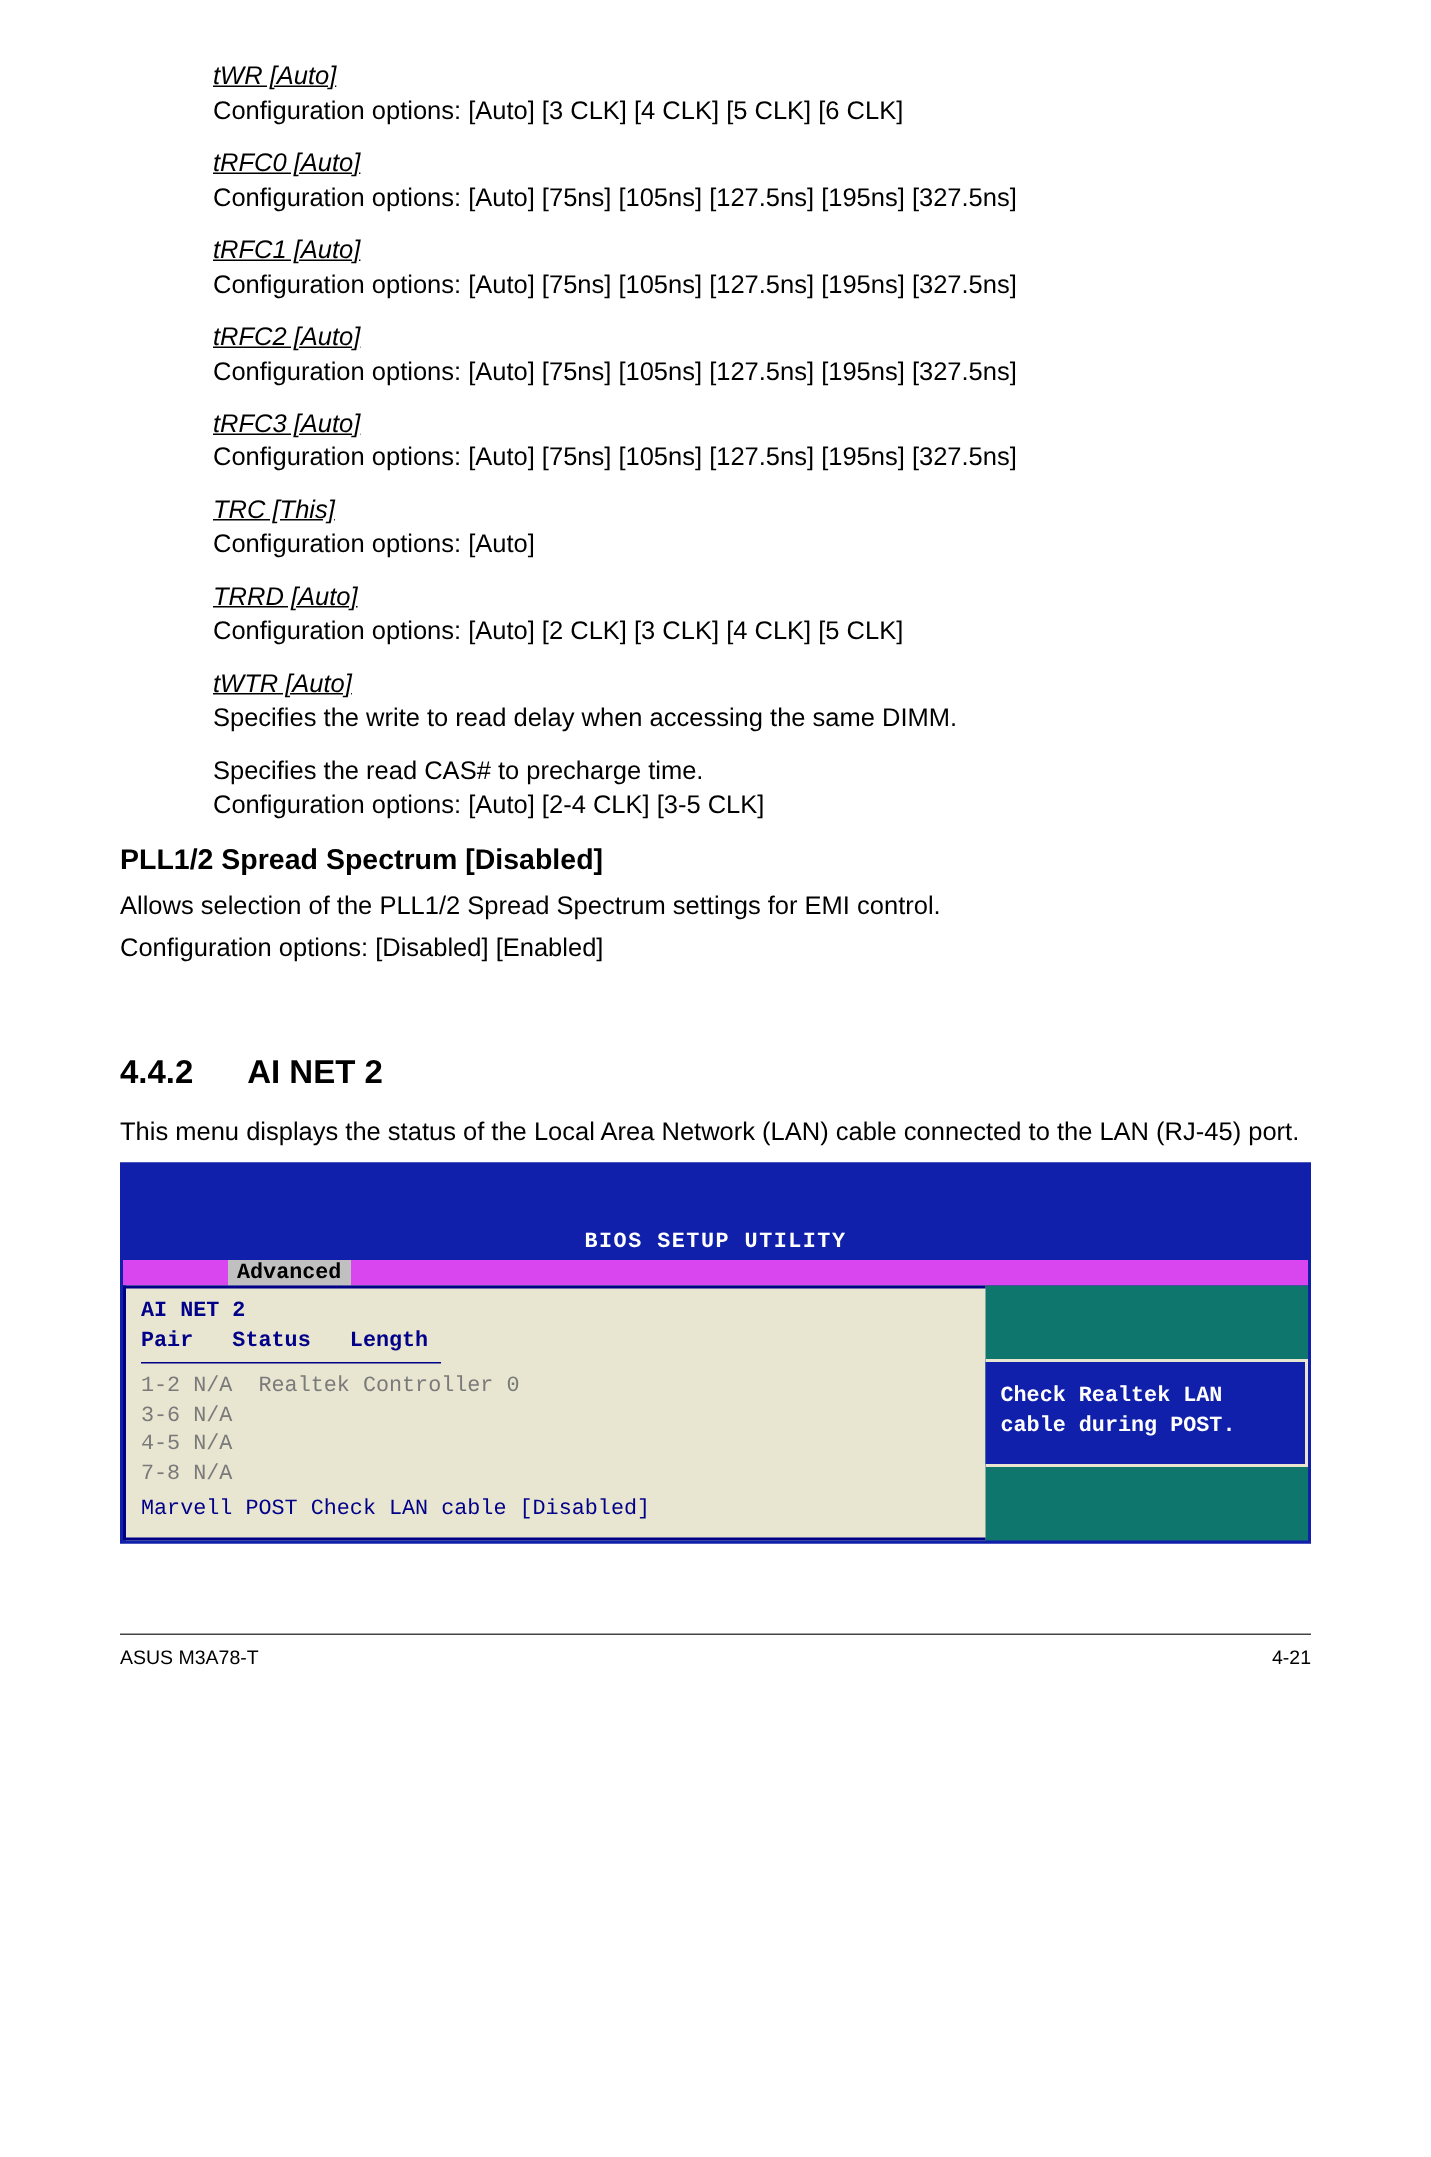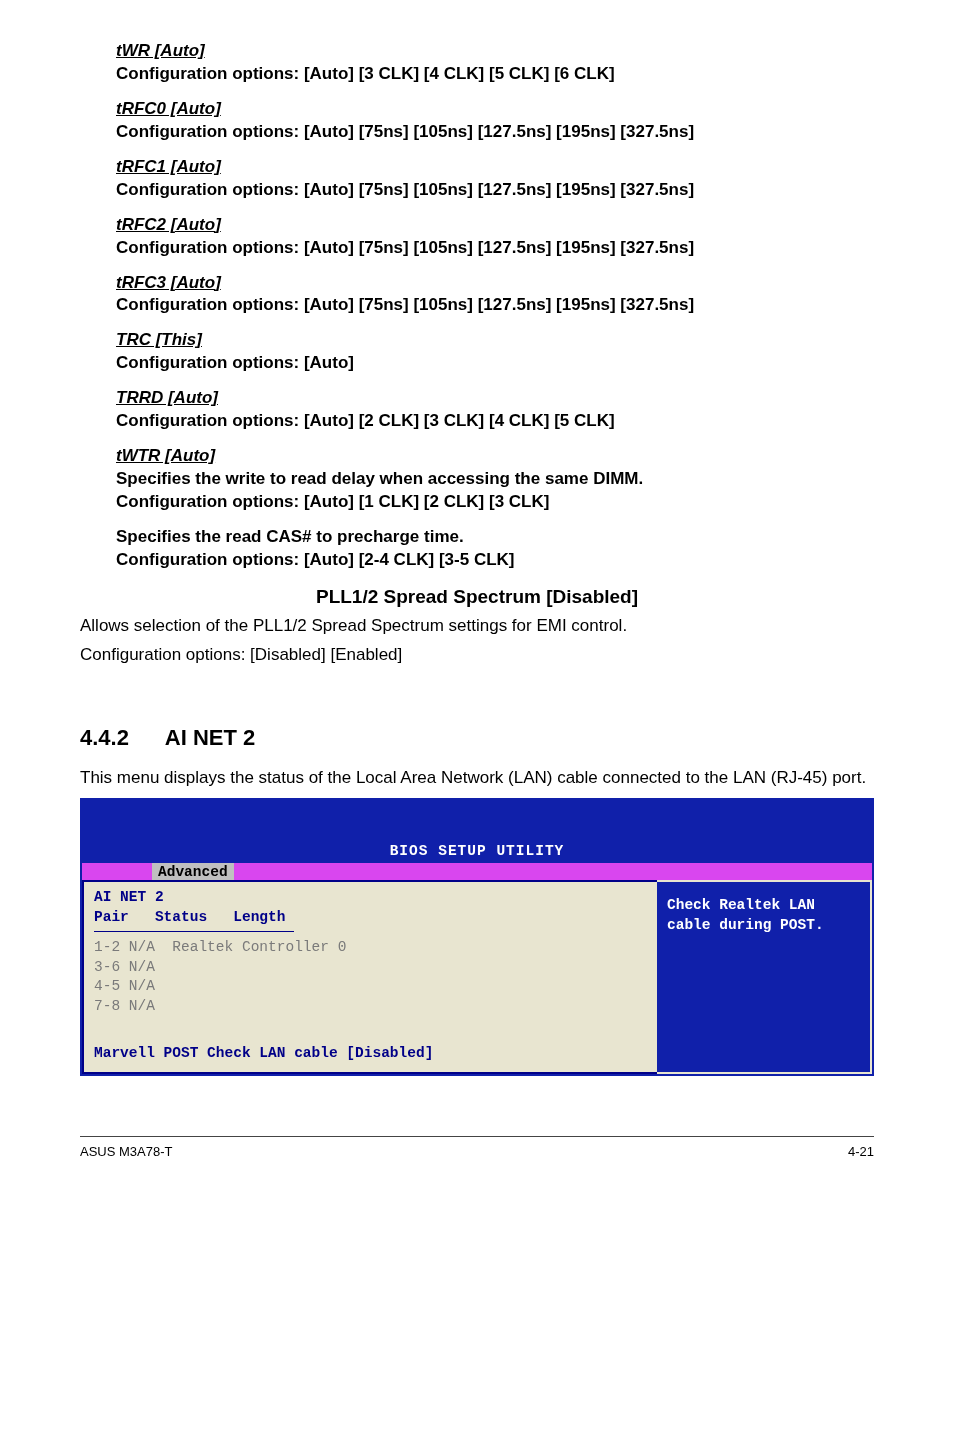--- a/index.html
+++ b/index.html
@@ -6,24 +6,24 @@
   body {
     font-family: Arial, Helvetica, sans-serif;
     background: #ffffff;
     color: #000000;
     width: 954px;
     margin: 0 auto;
     padding: 40px 80px 20px 80px;
     line-height: 1.35;
     font-size: 17px;
   }
-  .opt-block { margin-bottom: 12px; margin-left: 36px; font-weight: bold; }
+  .opt-block { margin-bottom: 12px; margin-left: 62px; }
   .opt-title { font-style: italic; text-decoration: underline; }
   .opt-text { }
-  .section-h3 { font-weight: bold; font-size: 19px; margin-top: 10px; margin-bottom: 6px; text-align: center; }
+  .section-h3 { font-weight: bold; font-size: 19px; margin-top: 10px; margin-bottom: 6px; }
   .section-h2 { font-weight: bold; font-size: 22px; margin-top: 56px; margin-bottom: 14px; }
   .para { margin-bottom: 6px; }
   .bios-box {
     border: 2px solid #1020aa;
     background: #1020aa;
     font-family: "Courier New", monospace;
     font-size: 14.5px;
     color: #ffff33;
     margin-top: 8px;
   }
@@ -44,20 +44,21 @@
     display: inline-block;
     background: #c0c0c0;
     color: #000000;
     font-weight: bold;
     padding: 2px 6px 1px 6px;
   }
   .bios-body {
     display: flex;
     background: #0f766e;
     border-top: none;
+    align-items: center;
   }
   .bios-left {
     background: #e8e5d0;
     flex: 1;
     padding: 6px 10px 8px 10px;
     color: #000088;
     border: 2px double #000088;
     border-right: none;
     margin: 0;
   }
@@ -122,21 +123,20 @@
 </div>
 
 <div class="opt-block">
   <div class="opt-title">TRRD [Auto]</div>
   <div class="opt-text">Configuration options: [Auto] [2 CLK] [3 CLK] [4 CLK] [5 CLK]</div>
 </div>
 
 <div class="opt-block">
   <div class="opt-title">tWTR [Auto]</div>
   <div class="opt-text">Specifies the write to read delay when accessing the same DIMM.</div>
-  <div class="opt-text">Configuration options: [Auto] [1 CLK] [2 CLK] [3 CLK]</div>
 </div>
 
 <div class="opt-block">
   <div class="opt-text">Specifies the read CAS# to precharge time.</div>
   <div class="opt-text">Configuration options: [Auto] [2-4 CLK] [3-5 CLK]</div>
 </div>
 
 <div class="section-h3">PLL1/2 Spread Spectrum [Disabled]</div>
 <div class="para">Allows selection of the PLL1/2 Spread Spectrum settings for EMI control.</div>
 <div class="para">Configuration options: [Disabled] [Enabled]</div>
@@ -153,21 +153,21 @@
   </div>
   <div class="bios-body">
     <div class="bios-left">
       <div class="bios-head-row">AI NET 2</div>
       <pre class="bios-head-row">Pair   Status   Length</pre>
       <hr class="bios-hr">
       <pre class="bios-grey">1-2 N/A  Realtek Controller 0</pre>
       <pre class="bios-grey">3-6 N/A</pre>
       <pre class="bios-grey">4-5 N/A</pre>
       <pre class="bios-grey">7-8 N/A</pre>
-      <pre style="color:#000088; font-weight:bold; margin-top:28px;">Marvell POST Check LAN cable [Disabled]</pre>
+      <pre style="color:#000088; font-weight:normal; margin-top:4px;">Marvell POST Check LAN cable [Disabled]</pre>
     </div>
     <div class="bios-right">
       <div>Check Realtek LAN cable during POST.</div>
     </div>
   </div>
 </div>
 
 <div class="footer">
   <span>ASUS M3A78-T</span>
   <span>4-21</span>

